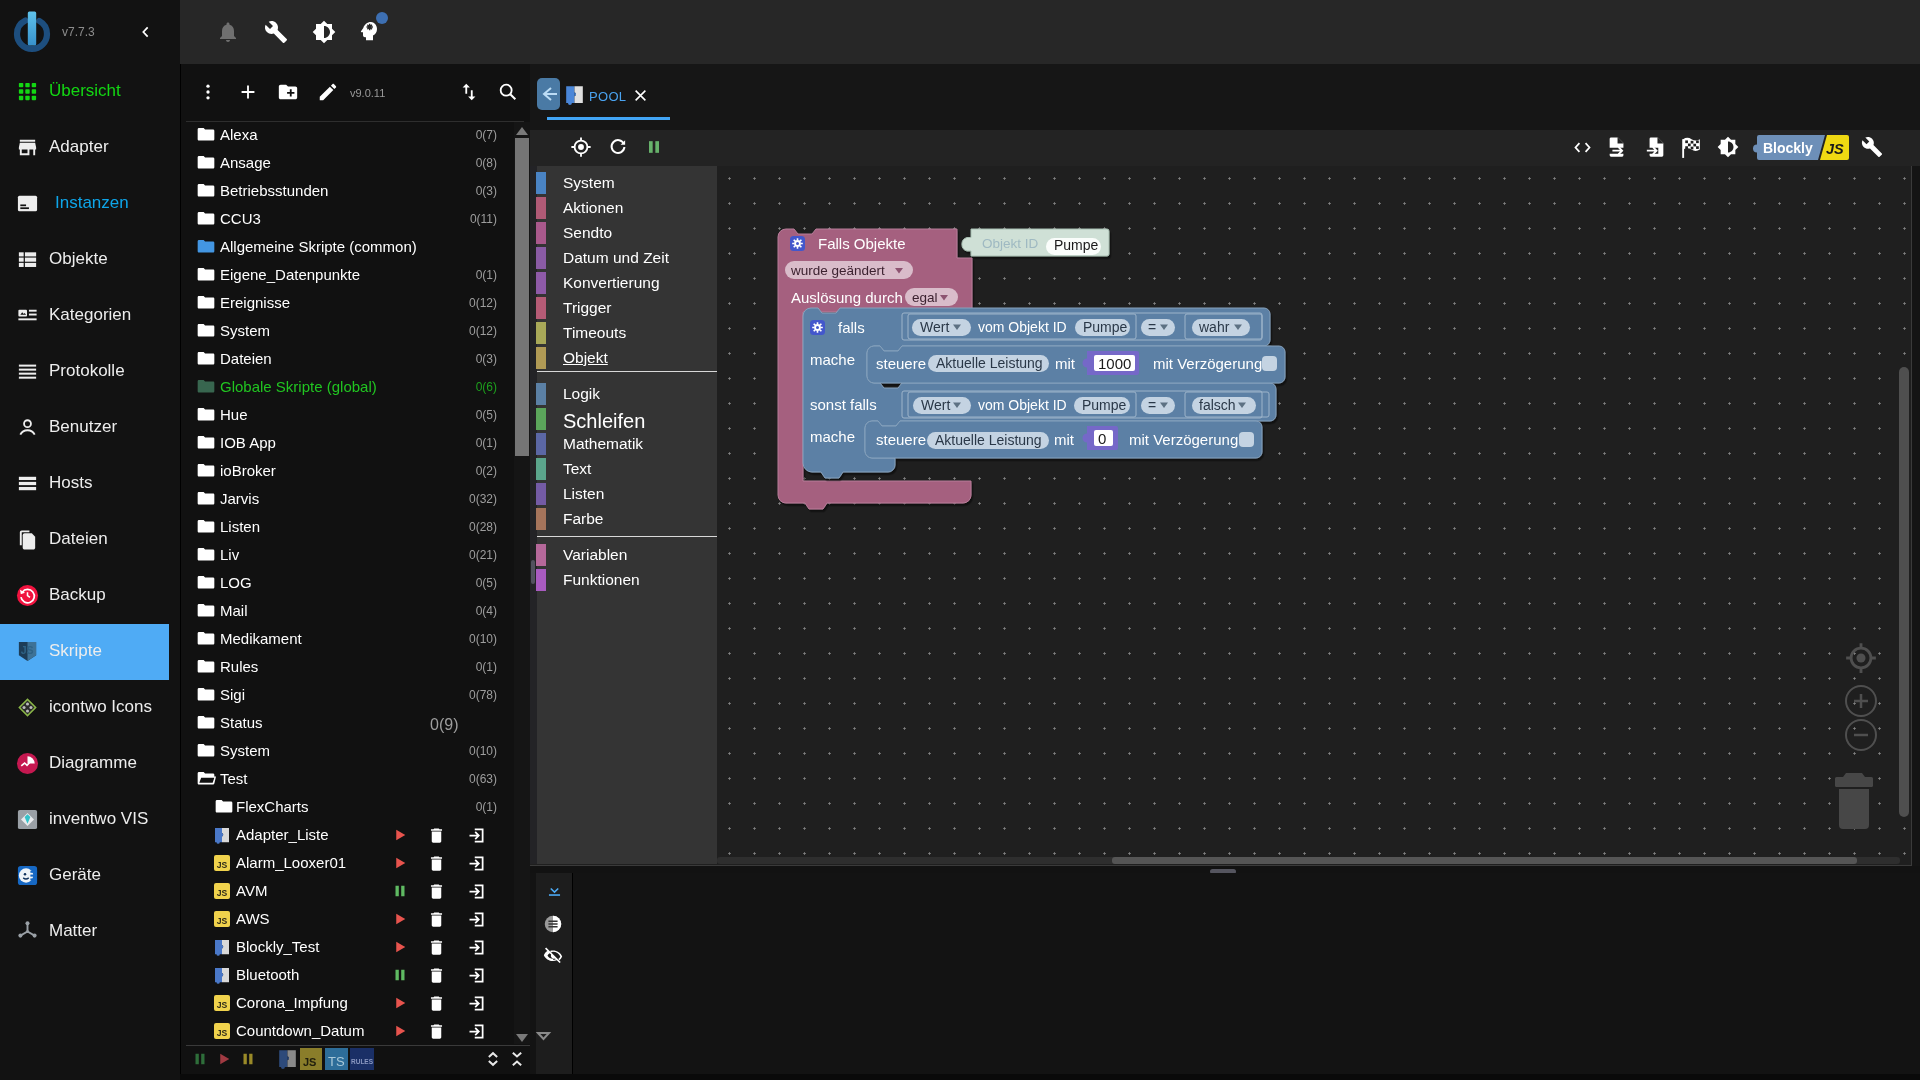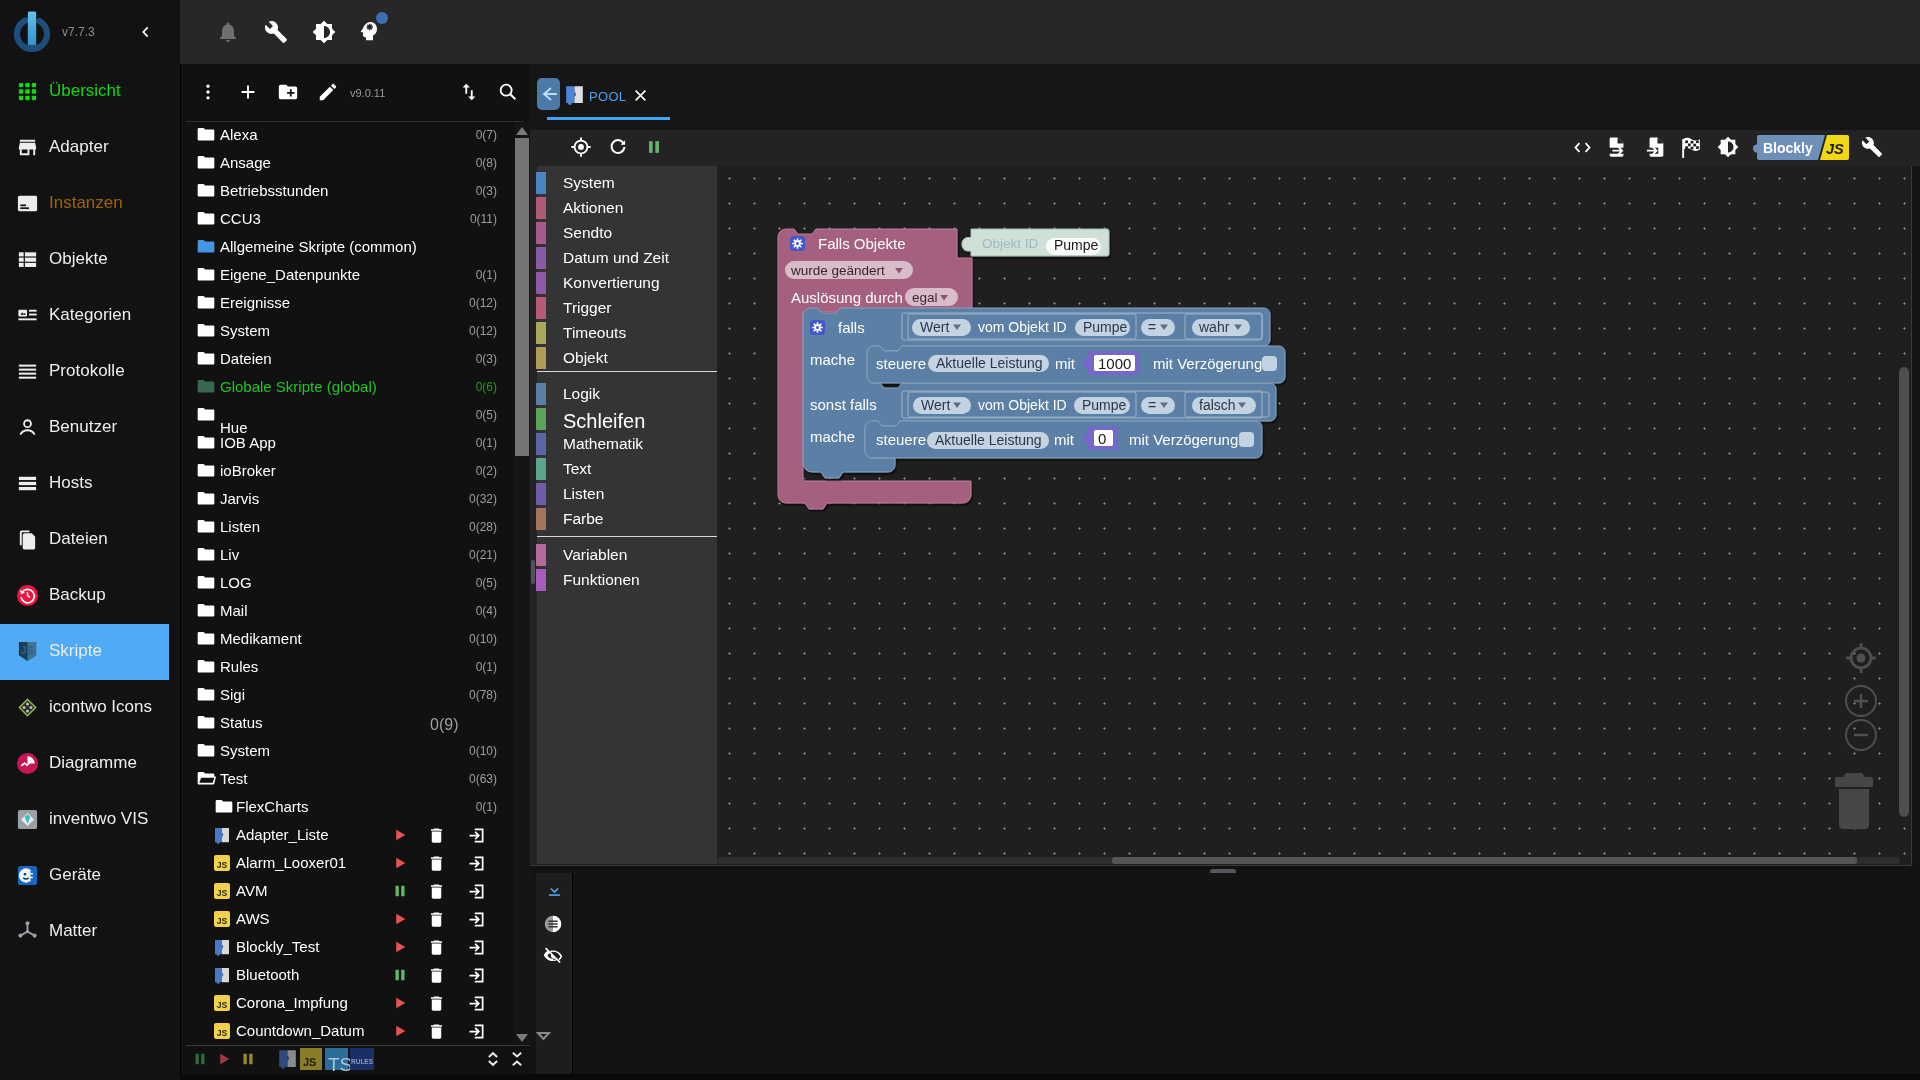--- a/index.html
+++ b/index.html
@@ -52,21 +52,21 @@
     <rect x="9.7" y="9.7" width="4.6" height="4.6" rx="0.8" fill="#13d713"></rect>
     <rect x="9.7" y="16.4" width="4.6" height="4.6" rx="0.8" fill="#13d713"></rect>
     <rect x="16.4" y="3" width="4.6" height="4.6" rx="0.8" fill="#13d713"></rect>
     <rect x="16.4" y="9.7" width="4.6" height="4.6" rx="0.8" fill="#13d713"></rect>
     <rect x="16.4" y="16.4" width="4.6" height="4.6" rx="0.8" fill="#13d713"></rect>
   </svg>
 <div class="t" style="left:49px;top:137px;font-size:17px;color:#ededed;">Adapter</div>
 <svg style="left:16px;top:136px" width="23" height="23" viewBox="0 0 24 24">
     <path fill="#ededed" d="M20 4H4v2h16V4zm1 10v-2l-1-5H4l-1 5v2h1v6h10v-6h4v6h2v-6h1zm-9 4H6v-4h6v4z"></path>
   </svg>
-<div class="t" style="left:49px;top:193px;font-size:17px;color:#a16207;">Instanzen</div>
+<div class="t" style="left:55px;top:193px;font-size:17px;color:#0ea5e9;">Instanzen</div>
 <svg style="left:16px;top:192px" width="23" height="23" viewBox="0 0 24 24">
     <rect x="2" y="4" width="20" height="16" rx="1.6" fill="#ededed"></rect>
     <g fill="#121212">
       <rect x="4.5" y="13" width="6" height="1.8"></rect>
       <rect x="4.5" y="16" width="9" height="1.8"></rect>
     </g>
   </svg>
 <div class="t" style="left:49px;top:249px;font-size:17px;color:#ededed;">Objekte</div>
 <svg style="left:16px;top:248px" width="23" height="23" viewBox="0 0 24 24">
     <g fill="#ededed">
@@ -246,21 +246,21 @@
 <div class="t" style="left:220px;top:350px;font-size:15px;color:#fff;">Dateien</div>
 <div class="t" style="left:430px;top:352px;width:67px;font-size:12px;color:#9e9e9e;text-align:right;">0(3)</div>
 <svg style="left:196px;top:377px" width="20" height="20" viewBox="0 0 24 24">
     <path fill="#38664f" d="M9.2 4.5H3.5c-.8 0-1.5.7-1.5 1.5v12c0 .8.7 1.5 1.5 1.5h17c.8 0 1.5-.7 1.5-1.5V7.8c0-.8-.7-1.5-1.5-1.5h-9.6l-1.7-1.8z" transform="translate(0,-1)"></path>
   </svg>
 <div class="t" style="left:220px;top:378px;font-size:15px;color:#21c421;">Globale Skripte (global)</div>
 <div class="t" style="left:430px;top:380px;width:67px;font-size:12px;color:#1da01d;text-align:right;">0(6)</div>
 <svg style="left:196px;top:405px" width="20" height="20" viewBox="0 0 24 24">
     <path fill="#fff" d="M9.2 4.5H3.5c-.8 0-1.5.7-1.5 1.5v12c0 .8.7 1.5 1.5 1.5h17c.8 0 1.5-.7 1.5-1.5V7.8c0-.8-.7-1.5-1.5-1.5h-9.6l-1.7-1.8z" transform="translate(0,-1)"></path>
   </svg>
-<div class="t" style="left:220px;top:406px;font-size:15px;color:#fff;margin-top:13px;">Hue</div>
+<div class="t" style="left:220px;top:406px;font-size:15px;color:#fff;">Hue</div>
 <div class="t" style="left:430px;top:408px;width:67px;font-size:12px;color:#9e9e9e;text-align:right;">0(5)</div>
 <svg style="left:196px;top:433px" width="20" height="20" viewBox="0 0 24 24">
     <path fill="#fff" d="M9.2 4.5H3.5c-.8 0-1.5.7-1.5 1.5v12c0 .8.7 1.5 1.5 1.5h17c.8 0 1.5-.7 1.5-1.5V7.8c0-.8-.7-1.5-1.5-1.5h-9.6l-1.7-1.8z" transform="translate(0,-1)"></path>
   </svg>
 <div class="t" style="left:220px;top:434px;font-size:15px;color:#fff;">IOB App</div>
 <div class="t" style="left:430px;top:436px;width:67px;font-size:12px;color:#9e9e9e;text-align:right;">0(1)</div>
 <svg style="left:196px;top:461px" width="20" height="20" viewBox="0 0 24 24">
     <path fill="#fff" d="M9.2 4.5H3.5c-.8 0-1.5.7-1.5 1.5v12c0 .8.7 1.5 1.5 1.5h17c.8 0 1.5-.7 1.5-1.5V7.8c0-.8-.7-1.5-1.5-1.5h-9.6l-1.7-1.8z" transform="translate(0,-1)"></path>
   </svg>
 <div class="t" style="left:220px;top:462px;font-size:15px;color:#fff;">ioBroker</div>
@@ -471,21 +471,21 @@
     <rect x="13.6" y="5" width="4.4" height="14" fill="#9a8a28"></rect>
   </svg>
 <svg style="left:278px;top:1049px" width="19" height="19" viewBox="0 0 16 16">
     <path fill="#2d4a7a" d="M1 1h7v14.2H5.8a1.6 1.6 0 0 1-3.3 0H1z"></path>
     <path fill="#8a8a8a" d="M8 1h7v14.2H8V9.4a1.8 1.8 0 0 0 0-3.4z"></path>
     <path fill="#2d4a7a" d="M8 6a1.8 1.8 0 0 1 0 3.4z"></path>
   </svg>
 <div style="left:300px;top:1048px;width:22px;height:22px;background:#8a7d2a;"></div>
 <div class="t" style="left:303px;top:1056px;font-size:11px;font-weight:bold;color:#22200e;">JS</div>
 <div style="left:325px;top:1048px;width:23px;height:22px;background:#2d6d99;"></div>
-<div class="t" style="left:328px;top:1054px;font-size:19px;color:#a8c8d8;">TS</div>
+<div class="t" style="left:328px;top:1054px;font-size:13px;color:#a8c8d8;">TS</div>
 <div style="left:350px;top:1048px;width:24px;height:22px;background:#1a2f66;"></div>
 <div class="t" style="left:351px;top:1058px;font-size:6.5px;font-weight:bold;color:#8a97c0;">RULES</div>
 <svg style="left:483px;top:1048px" width="20" height="22" viewBox="0 0 24 24">
     <path fill="none" stroke="#e8e8e8" stroke-width="2.4" d="M7 9.5L12 5l5 4.5M7 14.5L12 19l5-4.5"></path>
   </svg>
 <svg style="left:507px;top:1049px" width="20" height="20" viewBox="0 0 24 24">
     <path fill="none" stroke="#e8e8e8" stroke-width="2.4" d="M7 4.5L12 9l5-4.5M7 19.5L12 15l5 4.5"></path>
   </svg>
 <div class="" style="left:530px;top:64px;width:1390px;height:66px;background:#161616;"></div>
 <div class="" style="left:530px;top:130px;width:1390px;height:36px;background:#232323;"></div>
@@ -570,21 +570,21 @@
 <div class="t" style="left:563px;top:224px;font-size:15.5px;color:#fff;">Sendto</div>
 <div class="" style="left:536px;top:247px;width:10px;height:22px;background:#8a5ba5;"></div>
 <div class="t" style="left:563px;top:249px;font-size:15.5px;color:#fff;">Datum und Zeit</div>
 <div class="" style="left:536px;top:272px;width:10px;height:22px;background:#8e5aa8;"></div>
 <div class="t" style="left:563px;top:274px;font-size:15.5px;color:#fff;">Konvertierung</div>
 <div class="" style="left:536px;top:297px;width:10px;height:22px;background:#b55b76;"></div>
 <div class="t" style="left:563px;top:299px;font-size:15.5px;color:#fff;">Trigger</div>
 <div class="" style="left:536px;top:322px;width:10px;height:22px;background:#a8a858;"></div>
 <div class="t" style="left:563px;top:324px;font-size:15.5px;color:#fff;">Timeouts</div>
 <div class="" style="left:536px;top:347px;width:10px;height:22px;background:#b09a55;"></div>
-<div class="t" style="left:563px;top:349px;font-size:15.5px;color:#fff;">Objekt</div>
+<div class="t" style="left:563px;top:349px;font-size:15.5px;color:#fff;text-decoration:underline;">Objekt</div>
 <div class="" style="left:536px;top:383px;width:10px;height:22px;background:#5b80a5;"></div>
 <div class="t" style="left:563px;top:385px;font-size:15.5px;color:#fff;">Logik</div>
 <div class="" style="left:536px;top:408px;width:10px;height:22px;background:#5ba55b;"></div>
 <div class="t" style="left:563px;top:410px;font-size:20px;color:#fff;">Schleifen</div>
 <div class="" style="left:536px;top:433px;width:10px;height:22px;background:#5b67a5;"></div>
 <div class="t" style="left:563px;top:435px;font-size:15.5px;color:#fff;">Mathematik</div>
 <div class="" style="left:536px;top:458px;width:10px;height:22px;background:#5ba58c;"></div>
 <div class="t" style="left:563px;top:460px;font-size:15.5px;color:#fff;">Text</div>
 <div class="" style="left:536px;top:483px;width:10px;height:22px;background:#745ba5;"></div>
 <div class="t" style="left:563px;top:485px;font-size:15.5px;color:#fff;">Listen</div>

